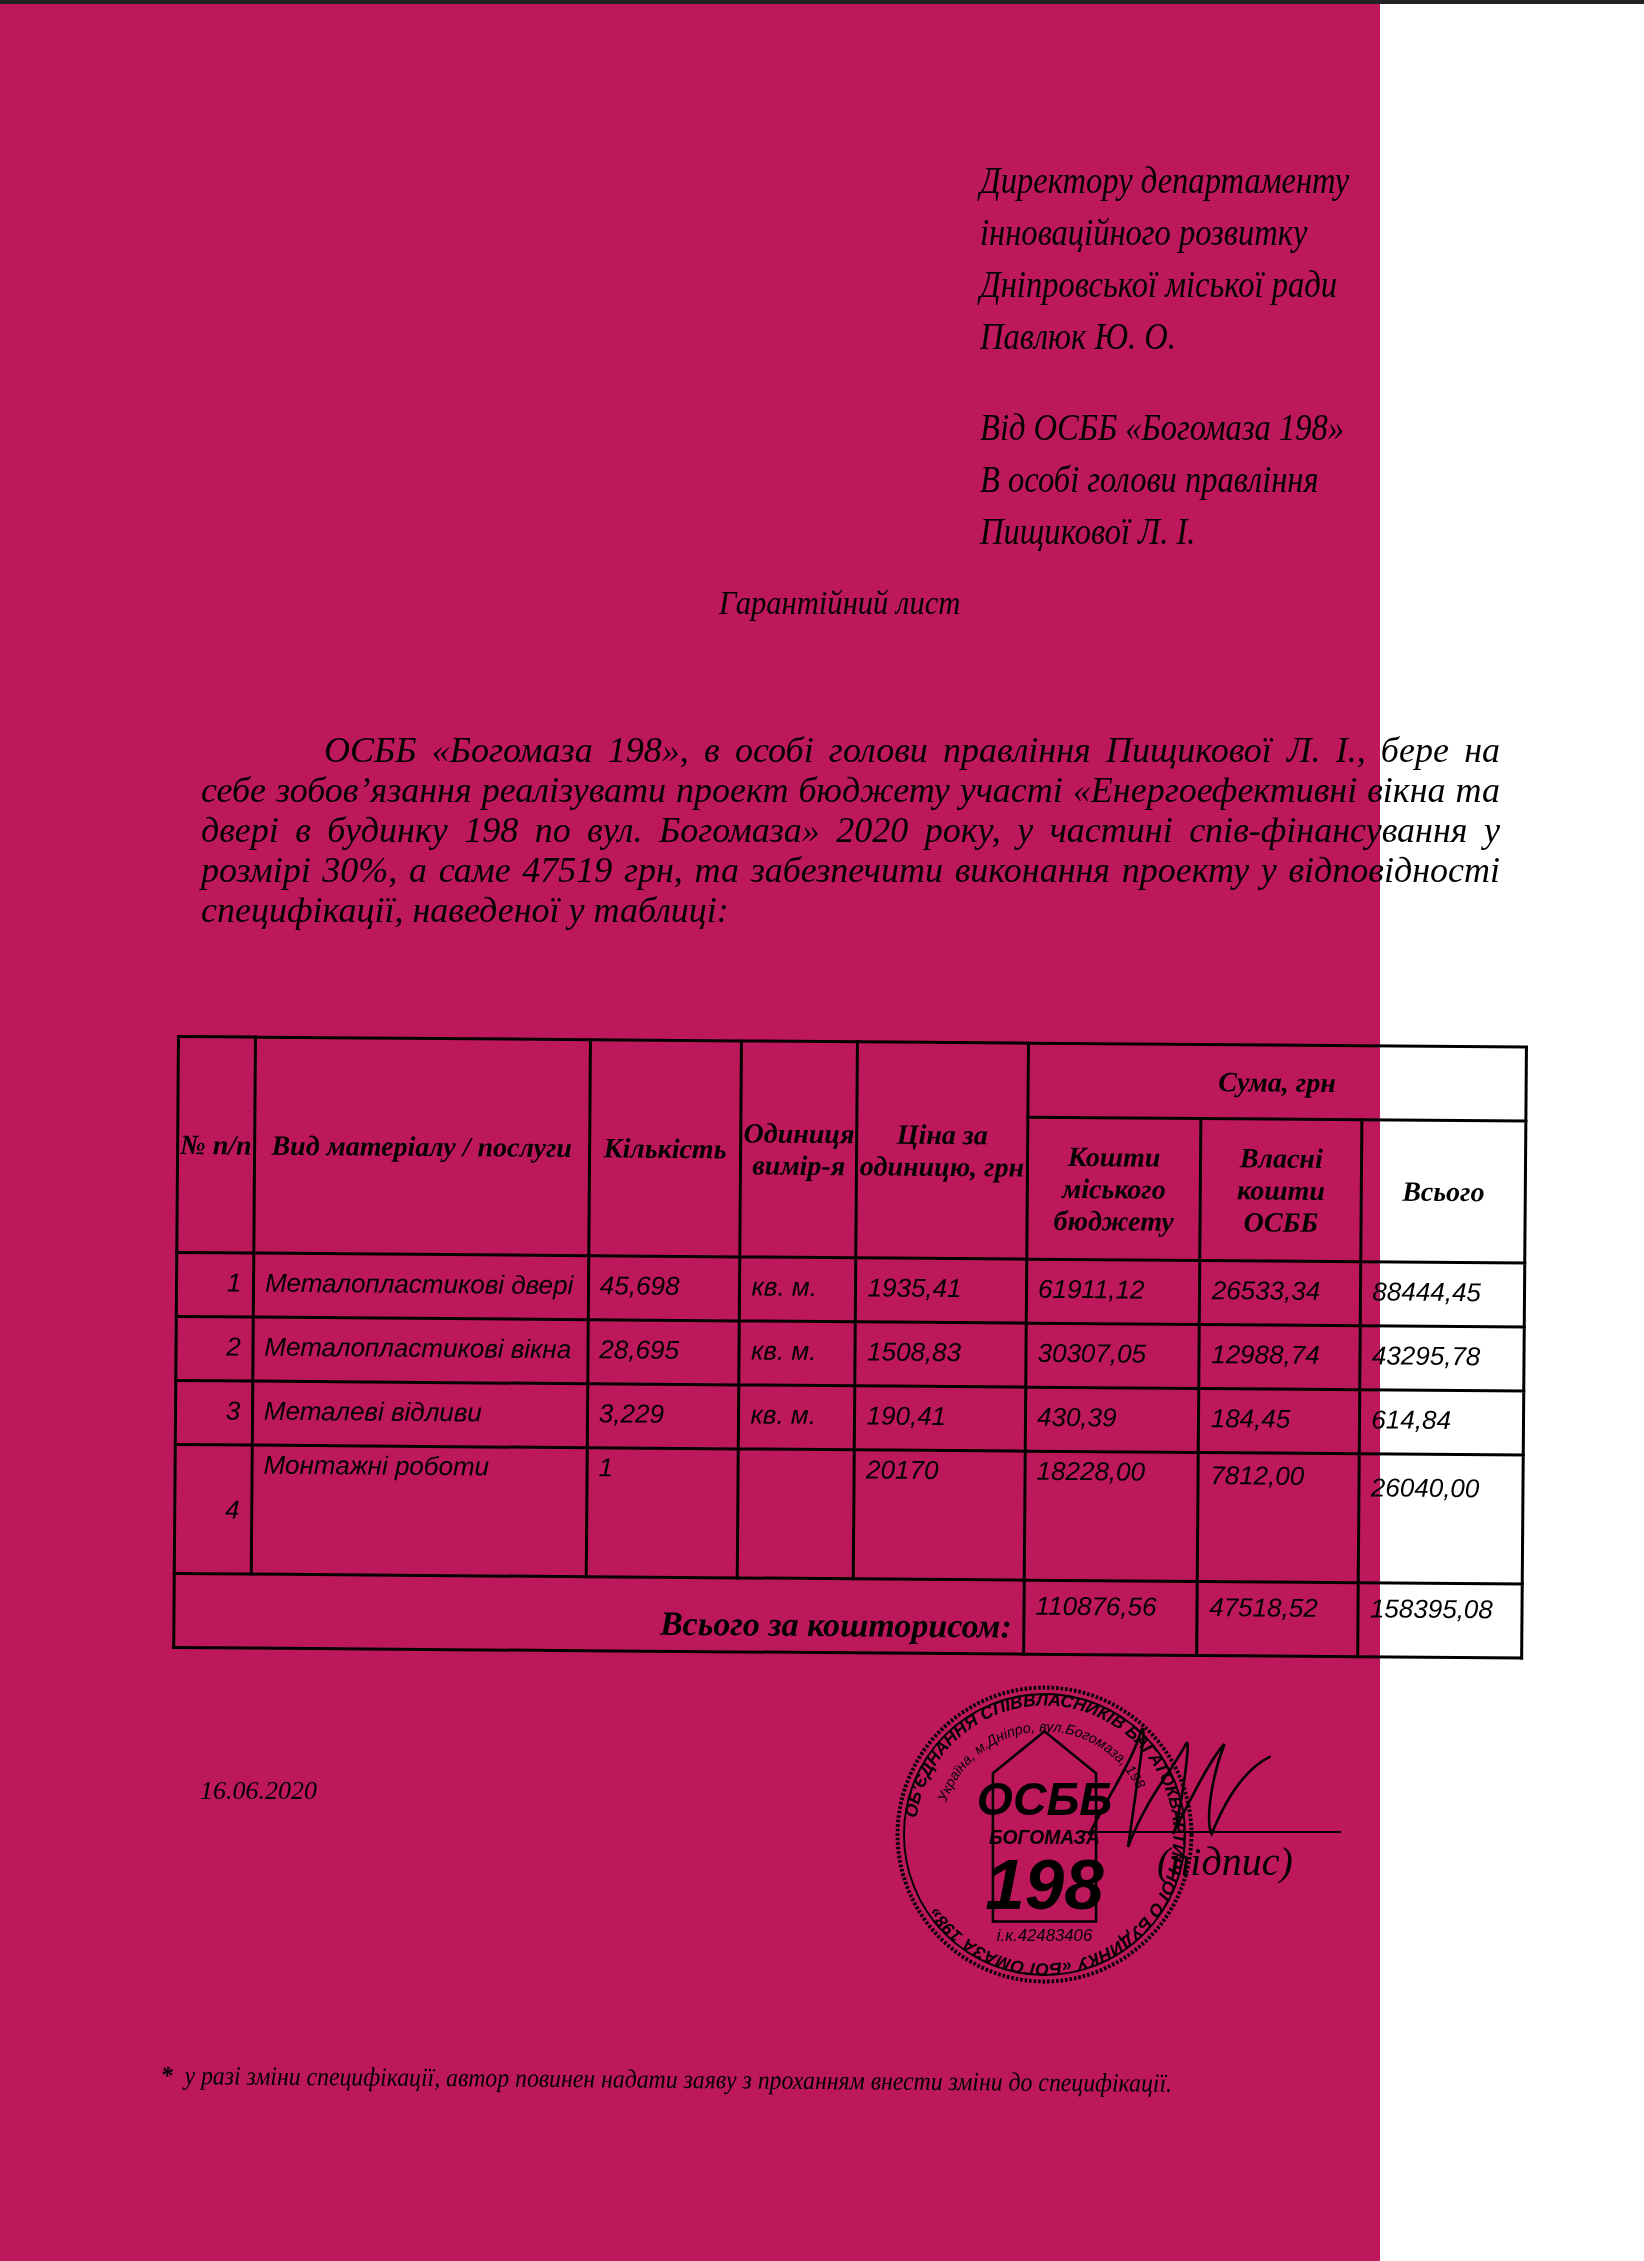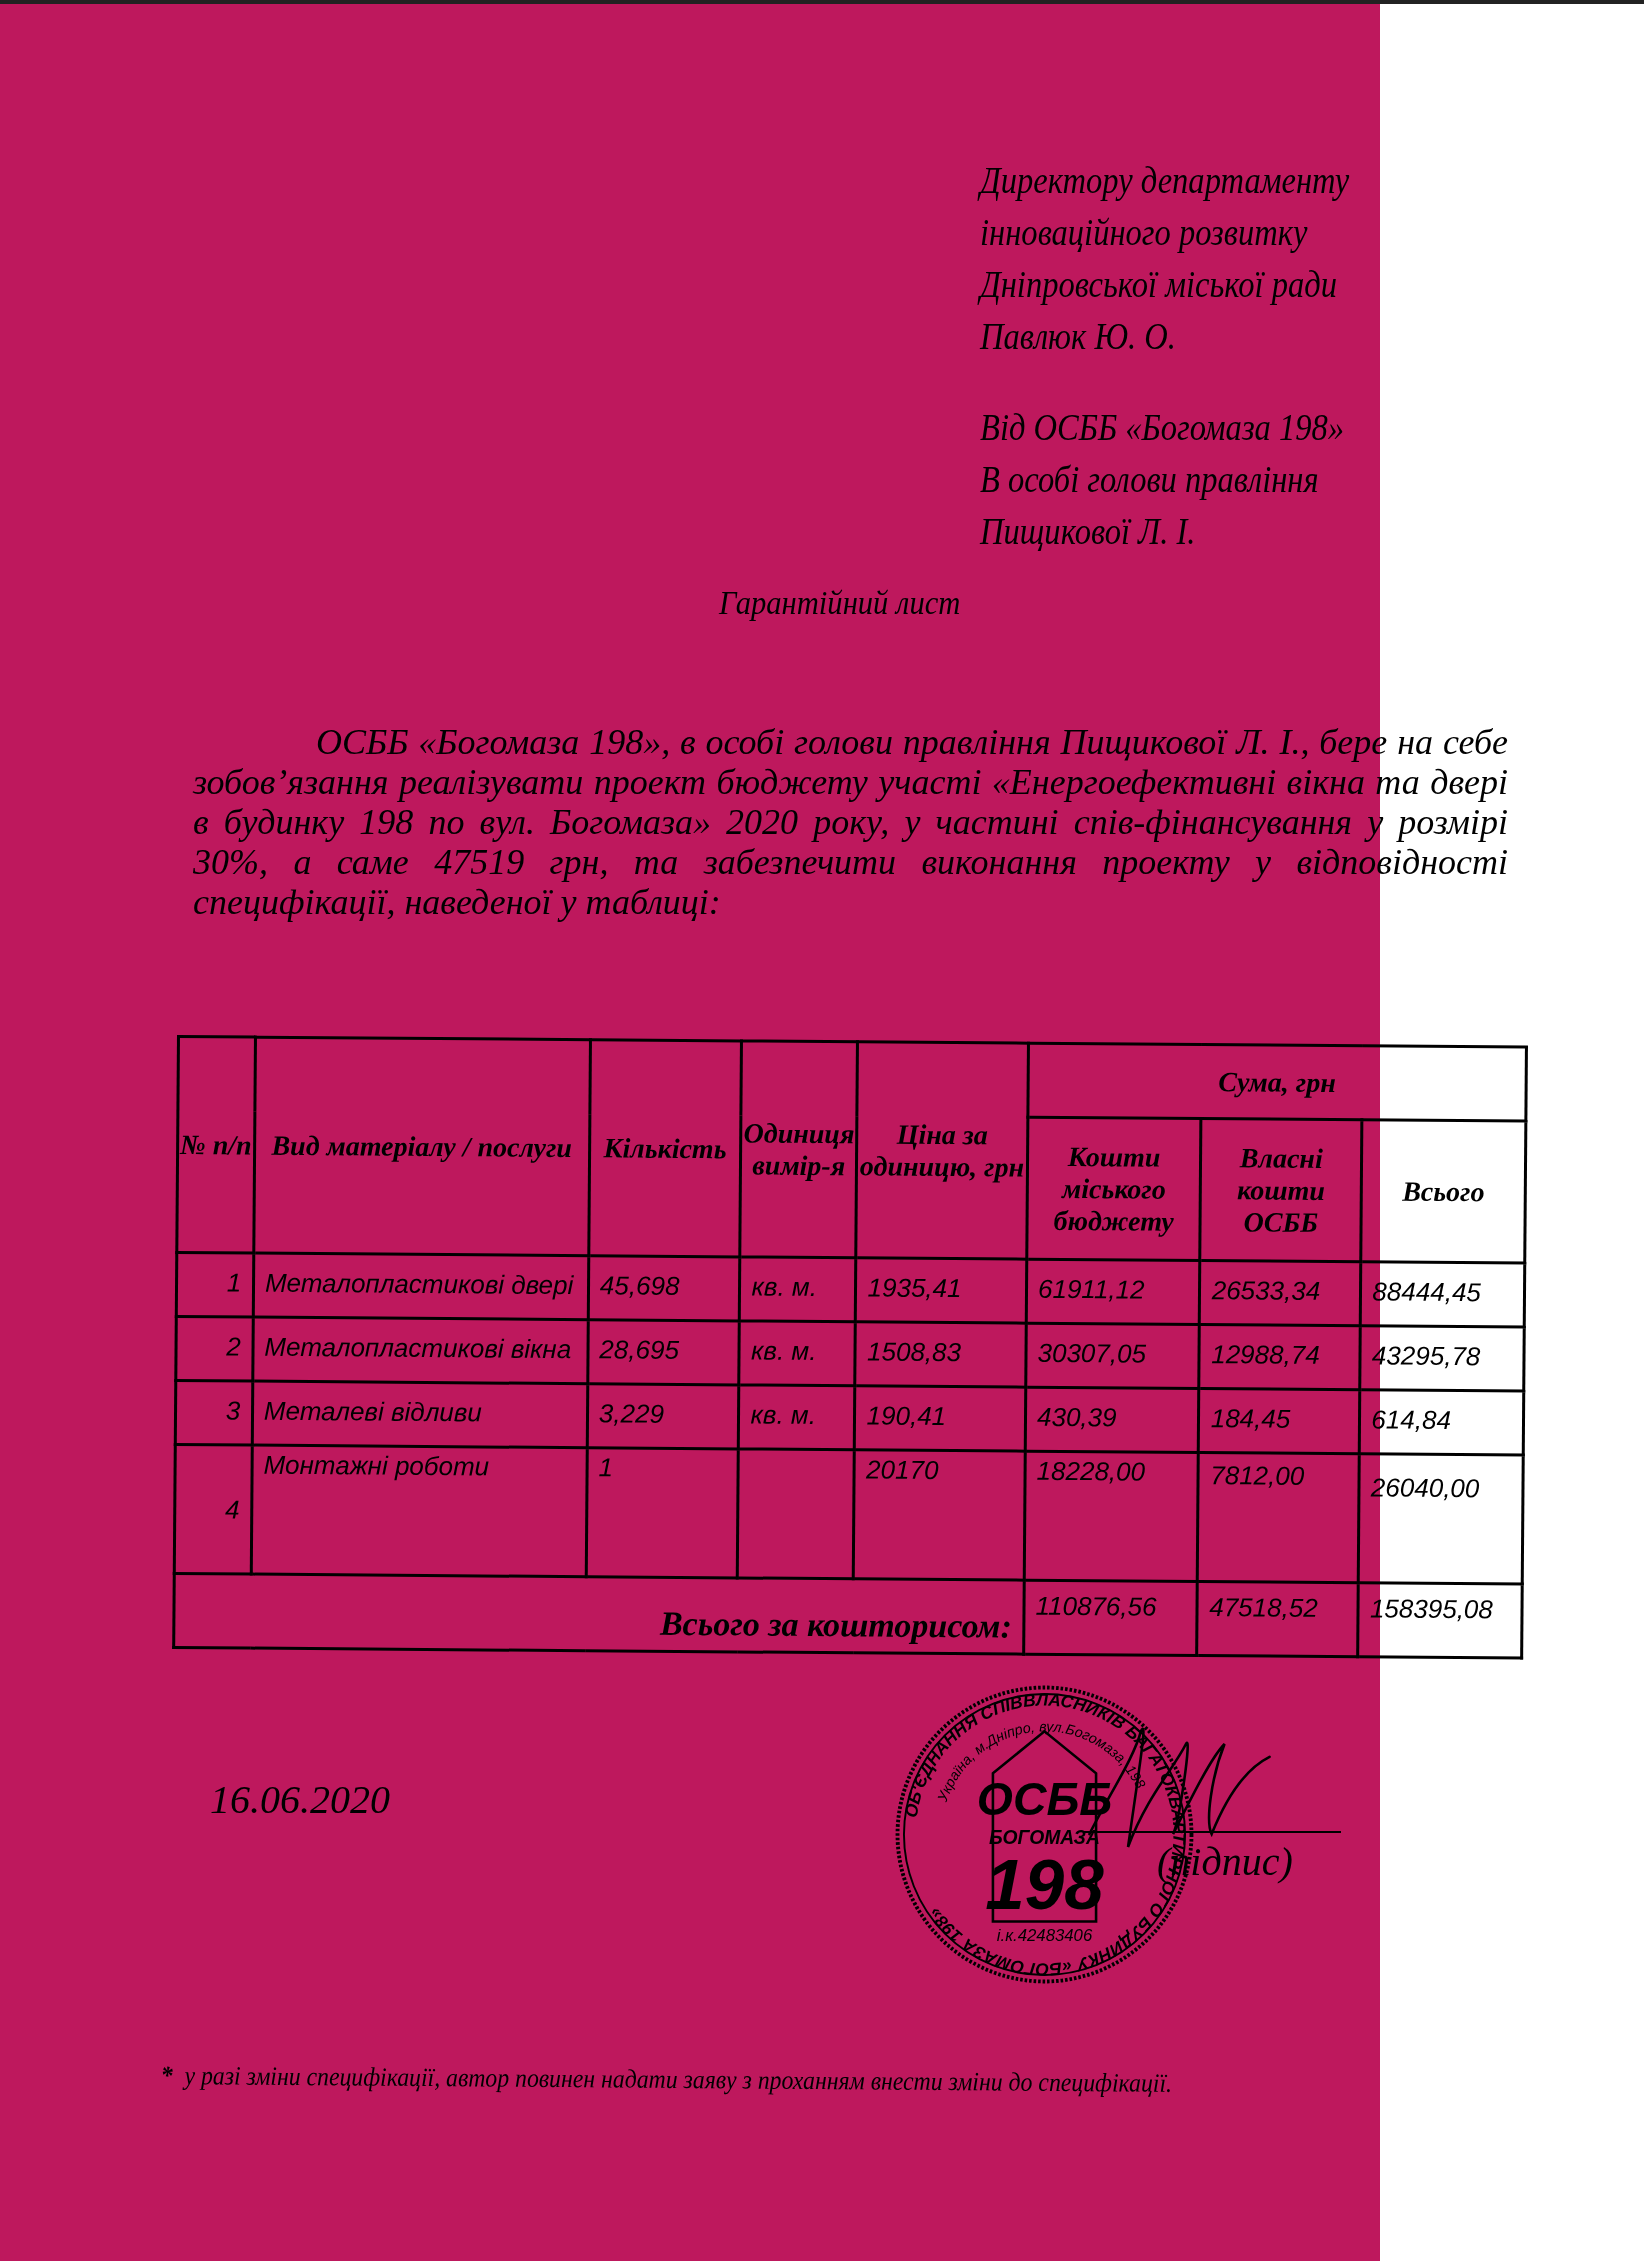--- a/index.html
+++ b/index.html
@@ -12,42 +12,42 @@
                font-size: 37px; line-height: 52px; transform: scaleX(0.88); transform-origin: left top; }
   .addressee .gap { height: 39px; }
   .addressee div { white-space: nowrap; }
 
   .doc-title { position: absolute; left: 719px; top: 584px; font-size: 34px; white-space: nowrap;
                transform: scaleX(0.9); transform-origin: left top; }
 
   .body-text { position: absolute; left: 193px; top: 722px; width: 1315px;
                font-size: 36px; line-height: 40px; text-align: justify; text-indent: 123px;
                transform: scaleX(1); }
-  .body-text p { margin: 0; }
+  .body-text p { margin: 8px; }
 
   .spec-table { position: absolute; left: 177px; top: 1035px; width: 1351px; border-collapse: collapse;
                 transform: rotate(0.45deg); transform-origin: left top; }
   .spec-table td, .spec-table th { border: 3.2px solid #000; padding: 0; vertical-align: top; }
   .spec-table th { font-family: "Liberation Serif", serif; font-weight: bold; font-size: 28px;
                    line-height: 32px; text-align: center; vertical-align: middle; }
   .spec-table td { font-family: "Liberation Sans", "DejaVu Sans", sans-serif; font-size: 26px; }
   .spec-table th.h-top { height: 71px; }
   .spec-table th.h-sub { height: 139px; }
   .spec-table td .cell { padding: 13px 10.3px 0 10.3px; white-space: nowrap; }
   .spec-table td.num .cell { text-align: right; padding-right: 10.3px; }
   .spec-table tr.row td { height: 61px; }
   .spec-table tr.row-tall td { height: 126px; }
   .spec-table tr.row-tall td.num { vertical-align: middle; }
   .spec-table tr.row-tall td.num .cell { padding-top: 0; }
   .spec-table tr.total td { height: 71px; }
   .total-label { font-family: "Liberation Serif", serif; font-weight: bold; font-size: 34px;
                  text-align: right; padding-right: 10.3px; padding-top: 26px; white-space: nowrap; }
   .spec-table tr.total td .cell { padding-top: 9px; }
 
-  .date { position: absolute; left: 210px; top: 1776px; font-size: 40px; }
+  .date { position: absolute; left: 200px; top: 1776px; font-size: 26px; }
 
   .signature-line { position: absolute; left: 1083px; top: 1831px; width: 258px; height: 1.9px; background: #000; }
   .sign-label { position: absolute; left: 1157px; top: 1838px; font-size: 40px; }
 
   .stamp { position: absolute; left: 893px; top: 1683px; width: 303px; height: 303px; }
   .signature { position: absolute; left: 1083px; top: 1718px; width: 193px; height: 155px; }
 
   .footnote { position: absolute; left: 161px; top: 2060px; font-size: 26.4px; white-space: nowrap;
               transform: scaleX(0.9) rotate(0.4deg); transform-origin: left top; }
   .footnote .star { font-weight: bold; margin-right: 6.4px; }

